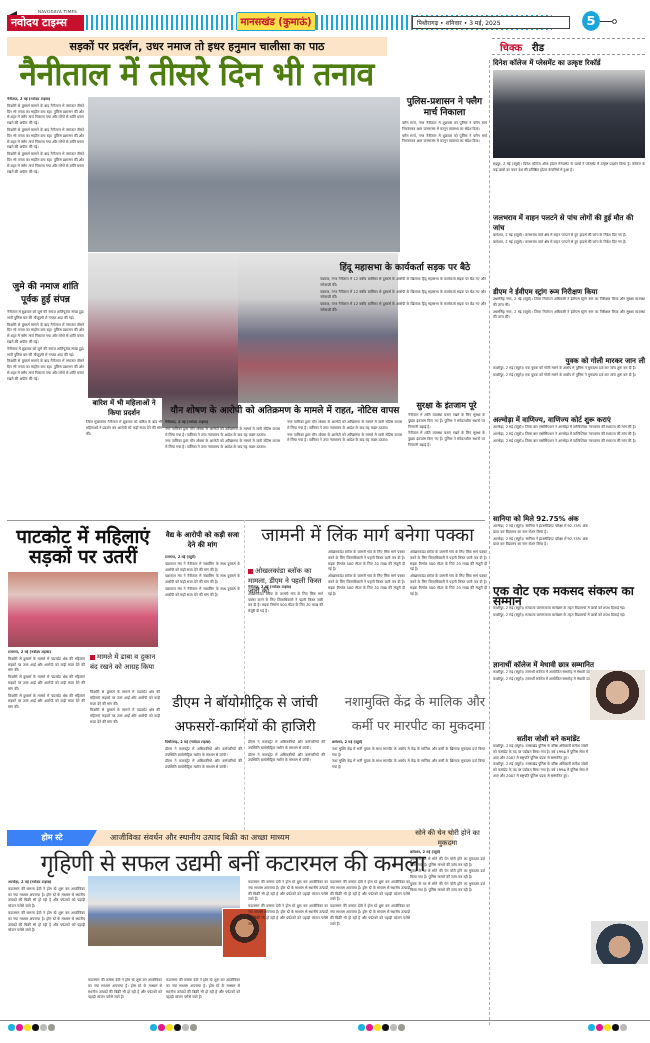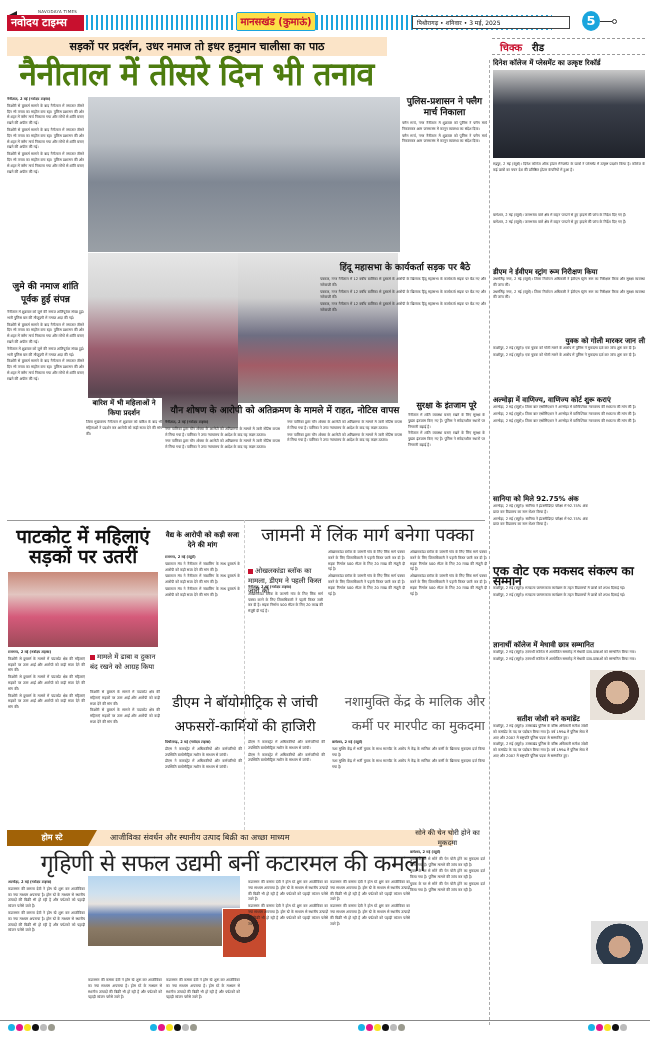--- a/index.html
+++ b/index.html
@@ -56,21 +56,21 @@
     background: radial-gradient(circle at 50% 40%, #c9926f 0 25%, #3a2420 26% 40%, #c64a2e 41% 100%); }
   .h-bar { height: 1px; background: #999; }
 
   .subhead-red-sq { display:inline-block; width: 5px; height: 5px; background: #c8102e; margin-right: 2px; vertical-align: middle; }
 
   .big-head { font-weight: bold; color: #111; text-align: center; line-height: 1.05; }
   .big-head-light { font-weight: normal; color: #555; text-align: right; line-height: 1.1; }
 
   
   .home-bar { left: 7px; top: 830px; width: 446px; height: 16px; background: #fbe4c8; }
-  .home-tag { left: 7px; top: 830px; width: 90px; height: 16px; background: #a16207; color: #fff; font-size: 8px; font-weight: bold; line-height: 16px; text-align: center; clip-path: polygon(0 0, 100% 0, 90% 100%, 0 100%); }
+  .home-tag { left: 7px; top: 830px; width: 90px; height: 16px; background: #3b82f6; color: #fff; font-size: 8px; font-weight: bold; line-height: 16px; text-align: center; clip-path: polygon(0 0, 100% 0, 90% 100%, 0 100%); }
   .home-kicker { left: 110px; top: 830px; font-size: 8px; line-height: 16px; color: #222; }
   .home-headline { left: 8px; top: 848px; width: 450px; font-size: 23px; line-height: 30px; color: #222; text-align: center; letter-spacing: -0.5px; }
 
   
   .reg-dots { display: flex; gap: 1px; }
   .reg-dots span { width: 7px; height: 7px; border-radius: 50%; display: block; }
   .cyan { background: #19b4e6; } .magenta { background: #e5178a; } .yellow { background: #f9e11e; } .black { background: #111; } .grey1 { background: #bbbbbb; } .grey2 { background: #9a9a8e; }
   .dashline { border-left: 1px dashed #aaa; }
 </style>
 </head>
@@ -248,20 +248,21 @@
 <div class="abs dashline" style="left:244px; top:520px; height:310px; border-color:#ccc;"></div>
 
 <div class="abs rc-header" style="left:492px; width:153px;"></div>
 <div class="abs rc-tag-1" style="left:500px;">चिक्क</div>
 <div class="abs rc-tag-2" style="left:532px;">रीड</div>
 <div class="abs rc-sub" style="left:493px; top:58px; width:155px;">दिनेश कॉलेज में प्लेसमेंट का उत्कृष्ट रिकॉर्ड</div>
 <div class="abs photo photo-group" style="left:493px; top:70px; width:152px; height:88px;"></div>
 <div class="abs text-col" style="left:493px; top:162px; width:152px; height:50px;">रुद्रपुर, 2 मई (ब्यूरो)। दिनेश कॉलेज ऑफ होटल मैनेजमेंट के छात्रों ने प्लेसमेंट में उत्कृष्ट प्रदर्शन किया है। कॉलेज के कई छात्रों का चयन देश की प्रतिष्ठित होटल कंपनियों में हुआ है।</div>
 
 <div class="abs" style="left:493px; top:213px; width:152px;">
+  <div class="col-head" style="font-size:7px; line-height:10px; text-align:left;">जलभराव में वाहन पलटने से पांच लोगों की हुई मौत की जांच</div>
   <div class="text-col" style="height:50px;">
       <p>बागेश्वर, 2 मई (ब्यूरो)। जलभराव वाले क्षेत्र में वाहन पलटने से हुए हादसे की जांच के निर्देश दिए गए हैं।</p>
       <p>बागेश्वर, 2 मई (ब्यूरो)। जलभराव वाले क्षेत्र में वाहन पलटने से हुए हादसे की जांच के निर्देश दिए गए हैं।</p>
     </div>
 
   <div class="col-head" style="font-size:7px; line-height:10px; text-align:left; margin-top:4px;">डीएम ने ईवीएम स्ट्रांग रूम निरीक्षण किया</div>
   <div class="text-col" style="height:55px;">
       <p>उधमसिंह नगर, 2 मई (ब्यूरो)। जिला निर्वाचन अधिकारी ने ईवीएम स्ट्रांग रूम का निरीक्षण किया और सुरक्षा व्यवस्था की जांच की।</p>
       <p>उधमसिंह नगर, 2 मई (ब्यूरो)। जिला निर्वाचन अधिकारी ने ईवीएम स्ट्रांग रूम का निरीक्षण किया और सुरक्षा व्यवस्था की जांच की।</p>
     </div>

